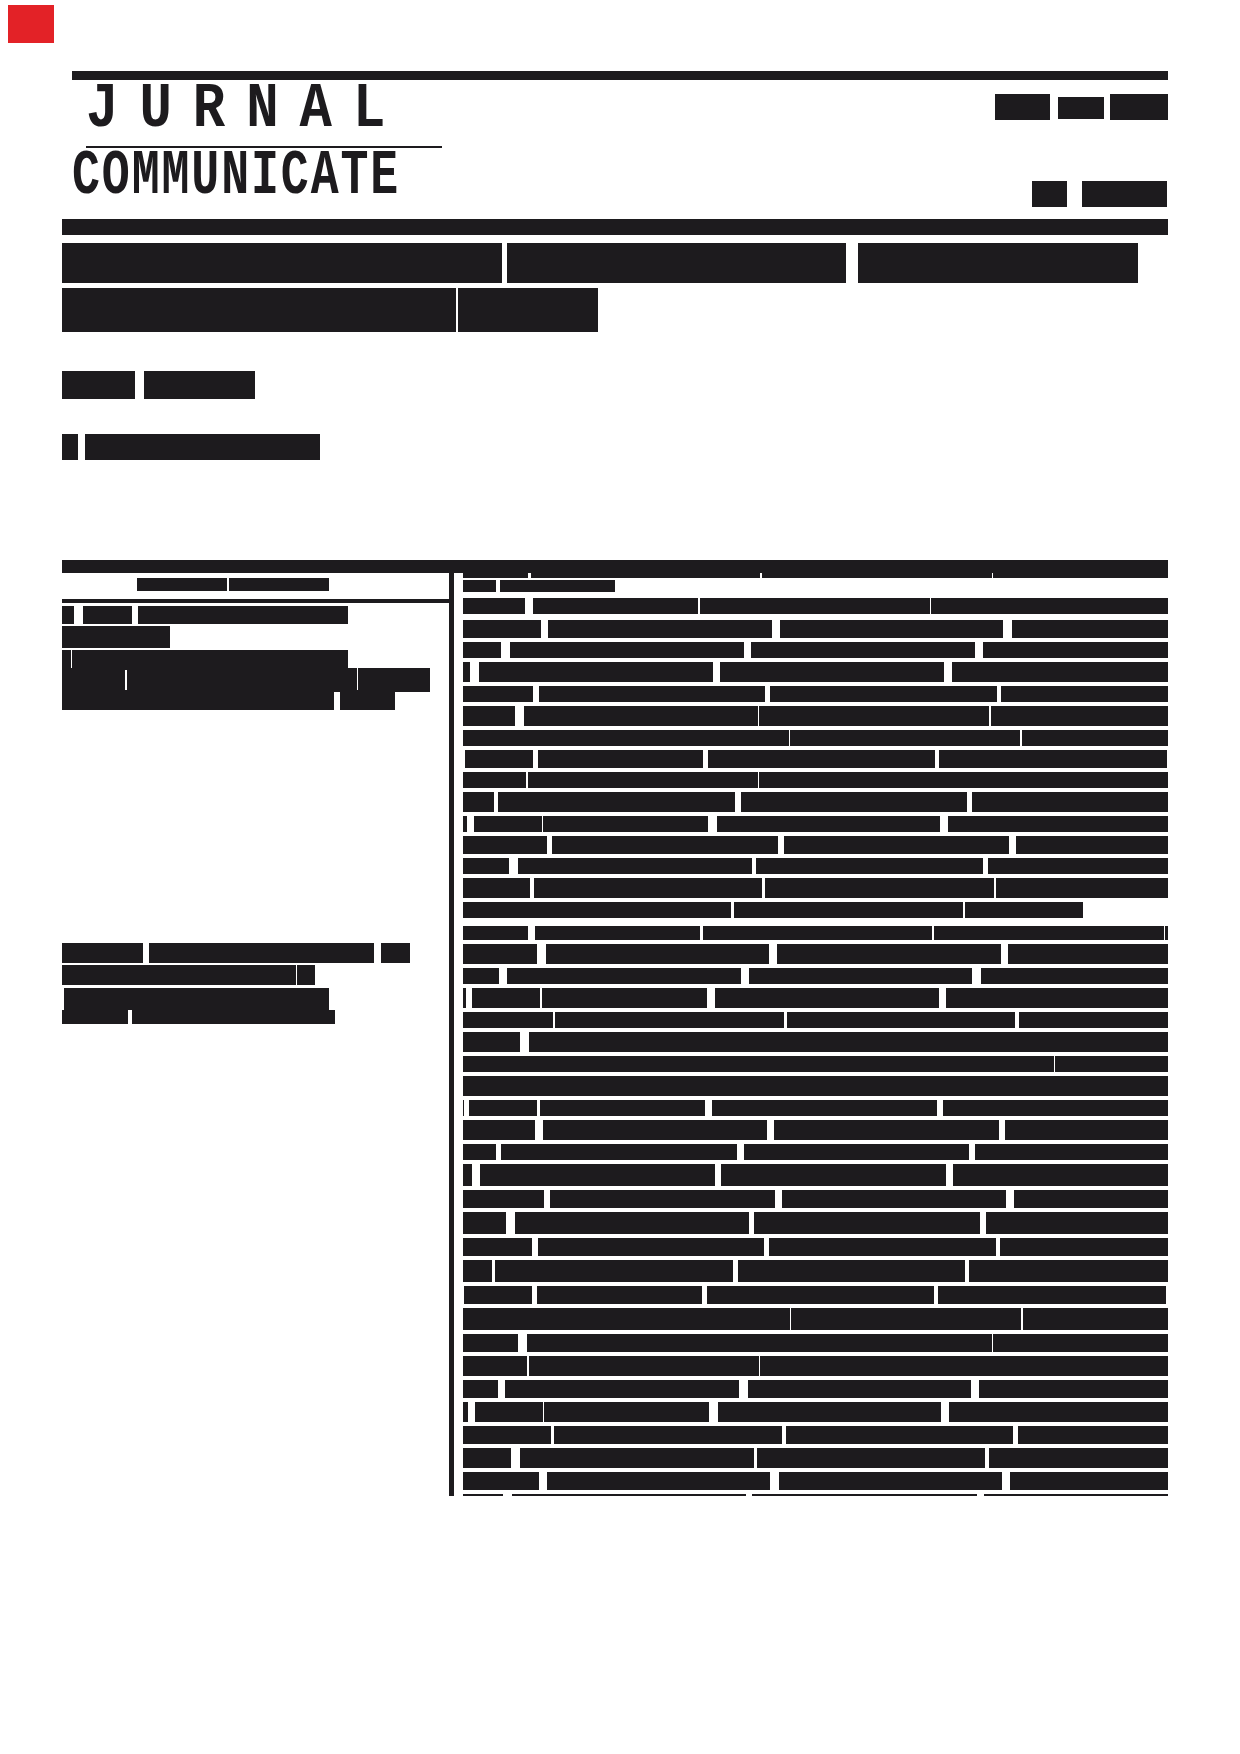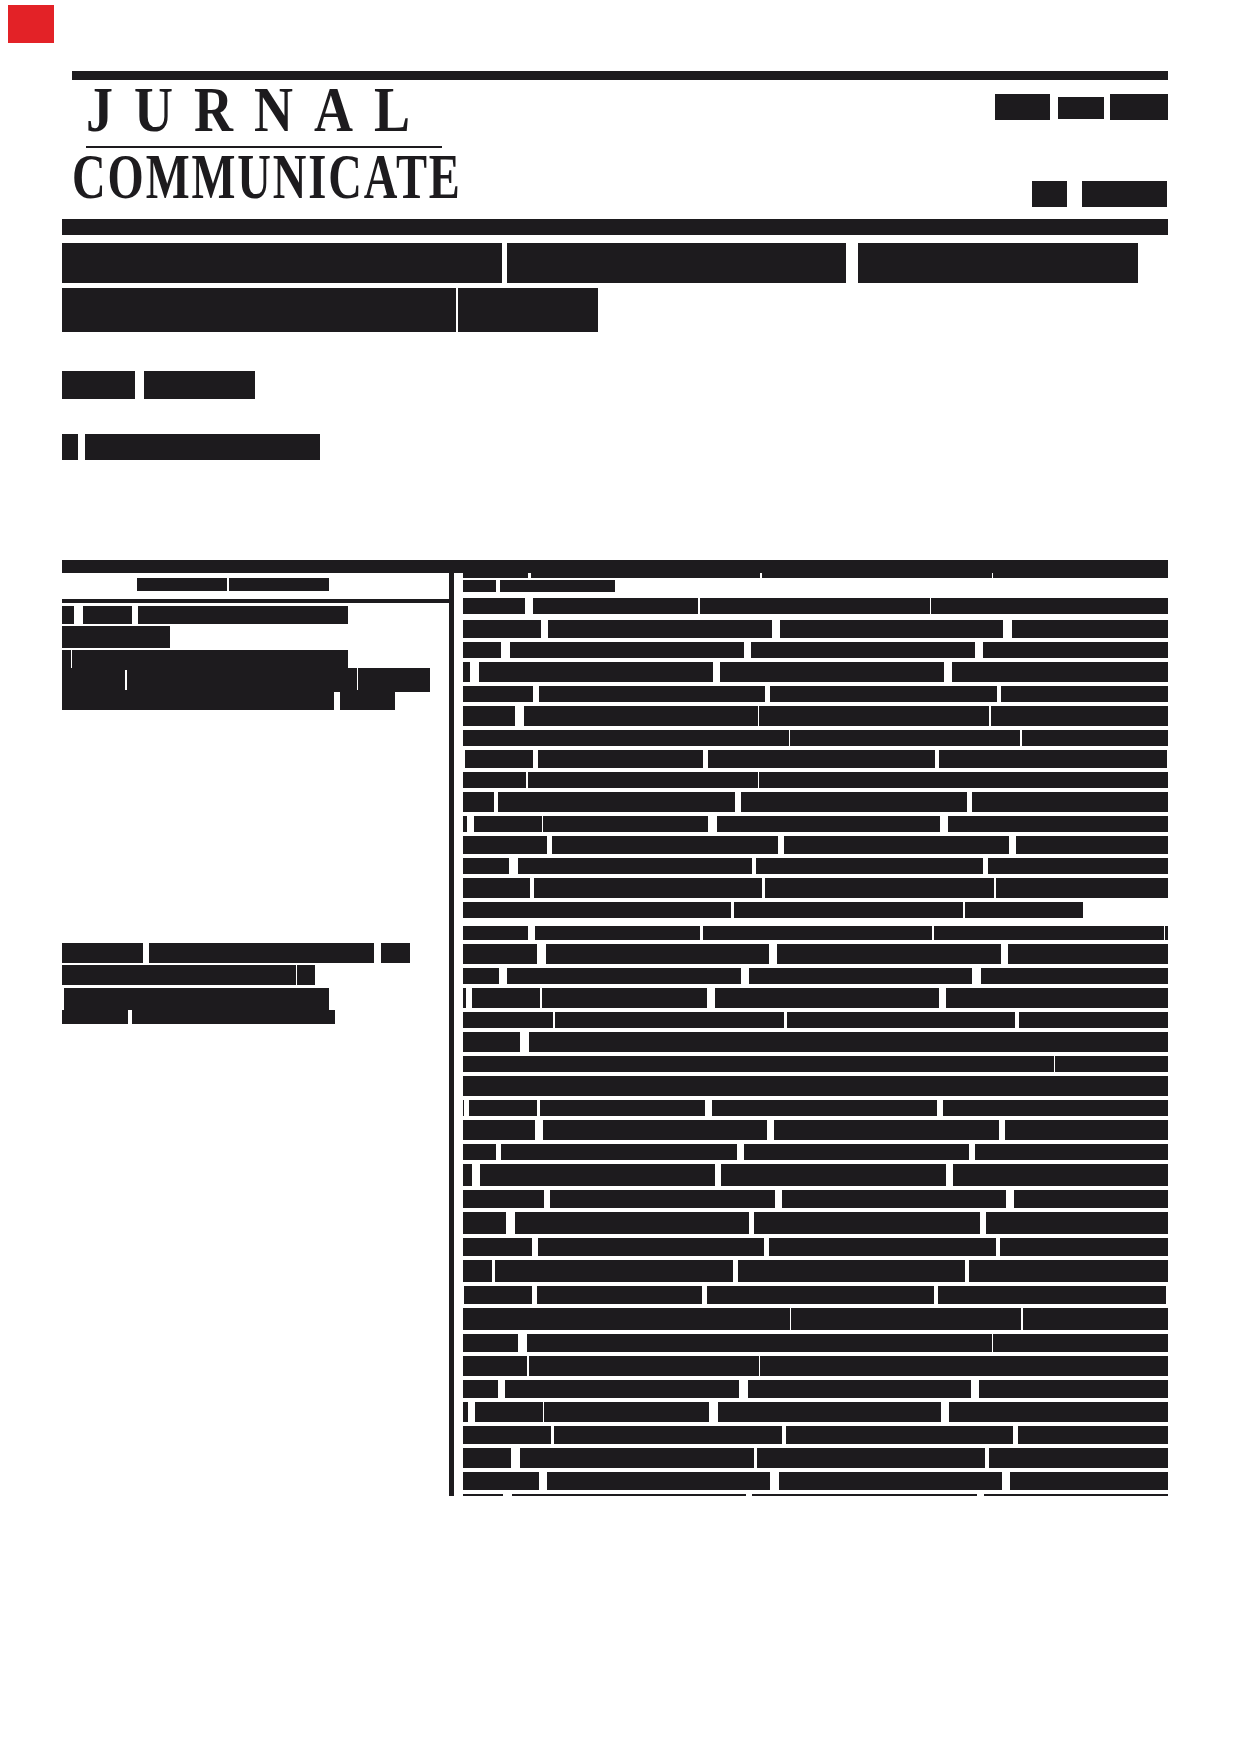--- a/index.html
+++ b/index.html
@@ -1,18 +1,18 @@
 <!DOCTYPE html>
 <html style="--ink: #1d1b1e; --paper: #ffffff; --red: #e32227;"><head>
 <meta charset="utf-8">
 <style>
   :root{ --ink:#1d1b1e; --paper:#ffffff; --red:#e32227; }
   html,body{margin:0;padding:0;background:#fff;}
   .page{position:relative;width:1240px;height:1496px;background:var(--paper);
-        overflow:hidden;font-family:Liberation Serif, serif;}
+        overflow:hidden;font-family:Liberation Mono, monospace;}
   .abs{position:absolute;}
   .red-mark{background:var(--red);}
   .logo-line{position:absolute;color:var(--ink);font-weight:bold;white-space:nowrap;
              transform-origin:left top;line-height:1;}
   .logo-1{left:86px;top:78px;font-size:54px;letter-spacing:21px;transform:scale(1.0,1.18);}
   .logo-2{left:72px;top:146px;font-size:49px;letter-spacing:2px;transform:scale(0.95,1.28);}
   .bar{position:absolute;}
   .k1{background:var(--ink);}
   .k0{background-image:
       repeating-linear-gradient(90deg,transparent 0 9px,var(--ink) 9px 58px),

